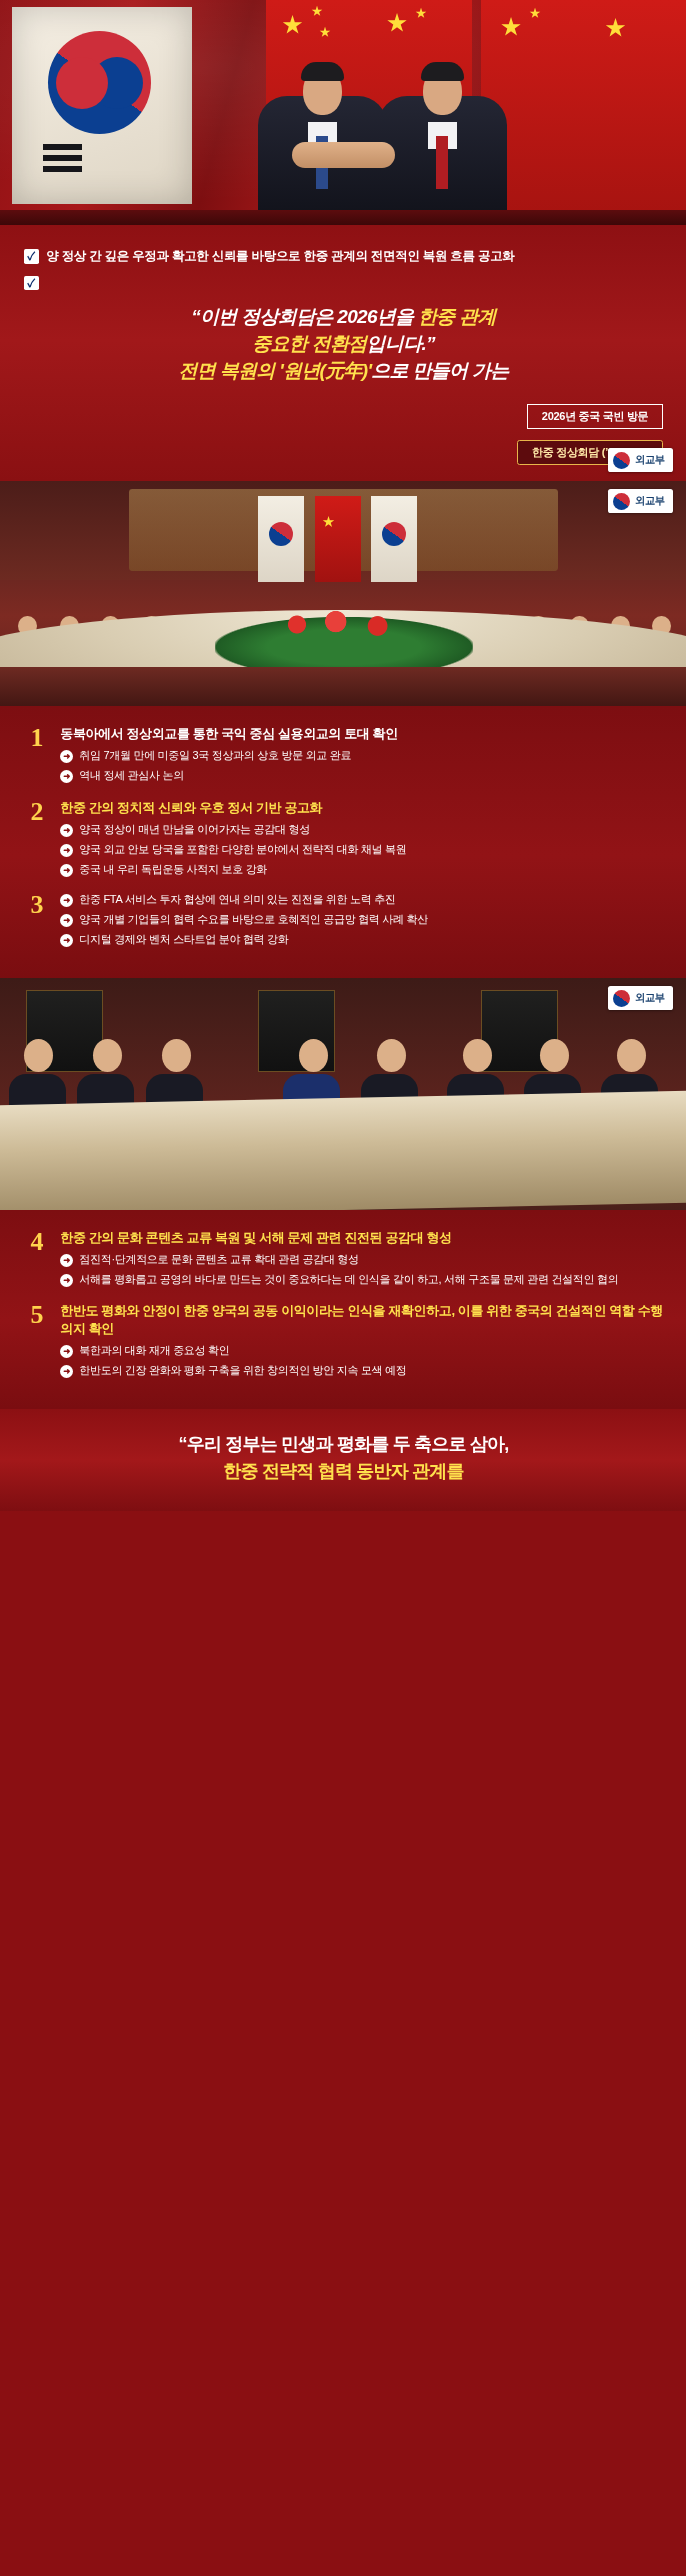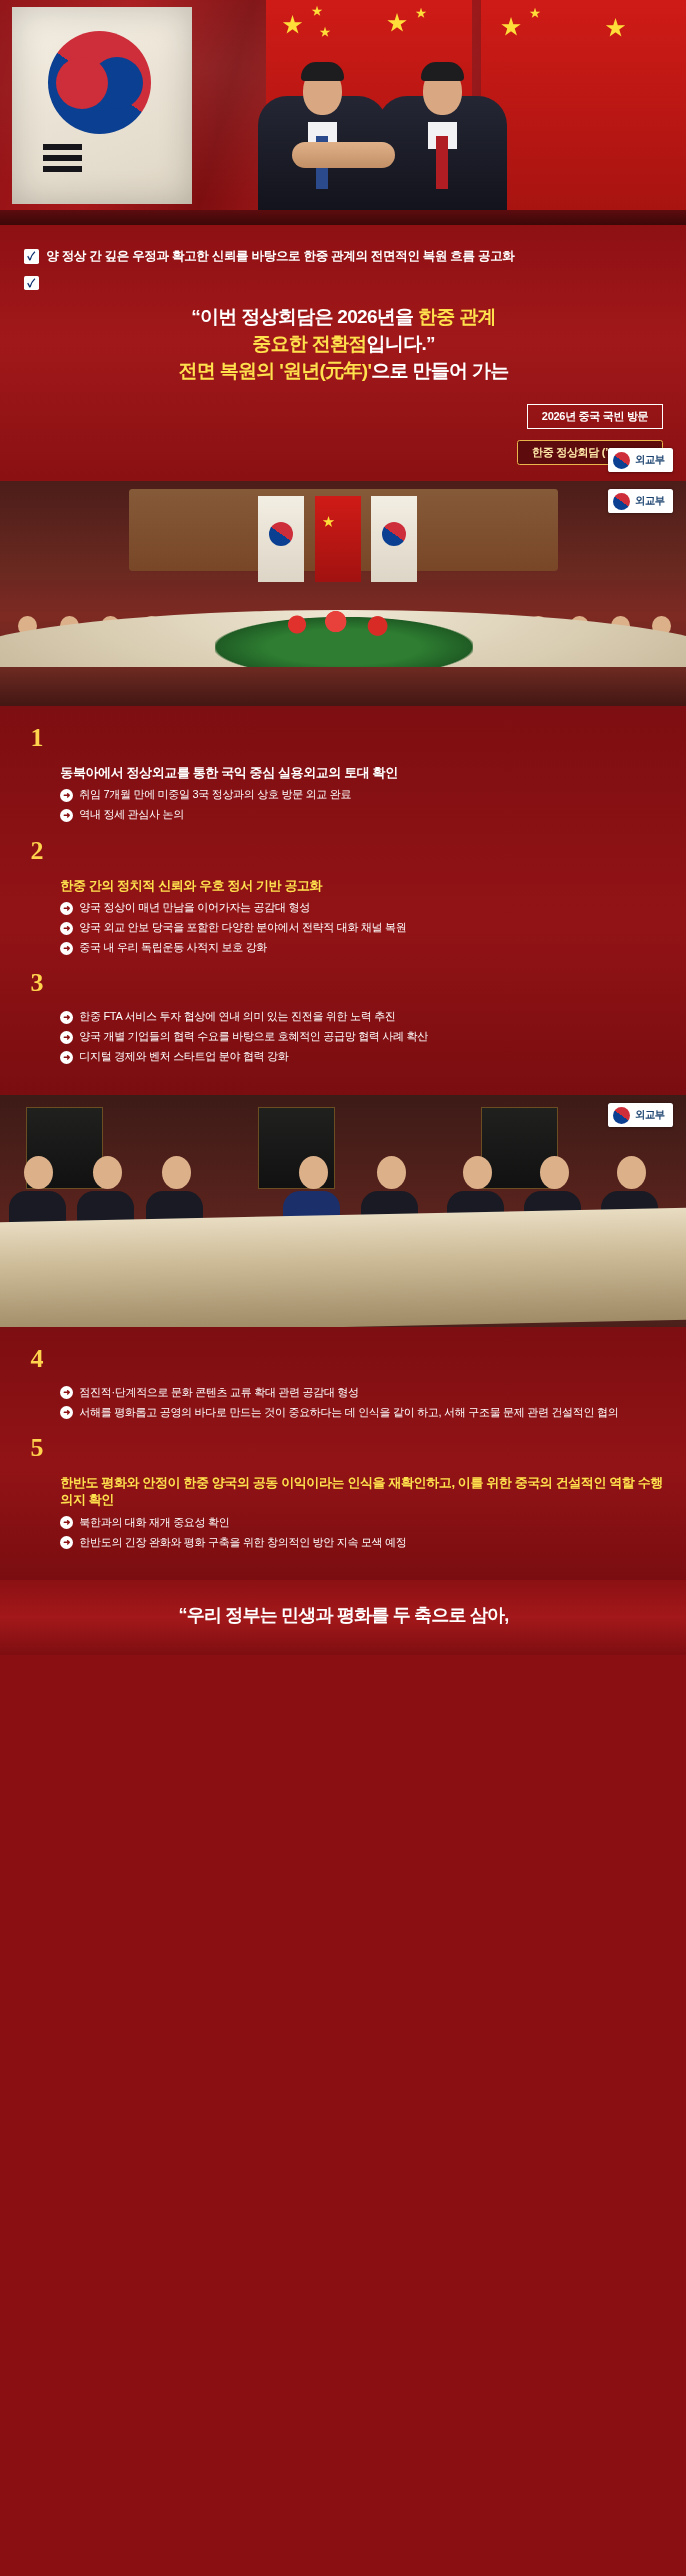--- a/index.html
+++ b/index.html
@@ -115,41 +115,41 @@
 
   .check-list { margin: 3.4px 0 12px; }
   .check-row { display: flex; gap: 7.7px; align-items: flex-start; margin-bottom: 8.6px; }
   .cbox {
     flex: 0 0 auto; width: 14.6px; height: 14.6px; margin-top: 1.7px;
     background: #ffffff; border-radius: 1.7px; color: #0a2a6b;
     font-size: 11px; line-height: 14.6px; text-align: center; font-weight: bold;
   }
   .check-text { color: #ffffff; font-size: 12.5px; line-height: 1.45; font-weight: bold; letter-spacing: -0.3px; }
 
-  .quote-box { text-align: center; margin: 13.7px 0 8.6px; }
+  .quote-box { text-align: center; margin: 13.7px 0 8.6px; font-style: italic; }
   .quote-line { color: #ffffff; font-size: 18px; font-weight: bold; line-height: 1.42; letter-spacing: -0.7px; }
   .quote-line .hl { color: #ffe14d; }
   .quote-line.big { font-size: 19px; }
 
   .tag {
     display: inline-block; margin: 10.3px auto 0; padding: 4.3px 13.7px;
     border: 1.3px solid #ffffff; color: #ffffff; font-size: 11px; font-weight: bold;
     letter-spacing: -0.3px;
   }
   .tag.fill { background: #5d0b0d; border-color: #e8b64b; color: #ffe9a8; border-radius: 2.6px; }
   .center { text-align: right; }
 
   
   .num-item { display: flex; gap: 10.3px; margin-bottom: 10.3px; }
   .num {
     flex: 0 0 auto; width: 26px; text-align: center;
     color: #ffd34d; font-size: 26px; font-weight: bold; line-height: 1;
     font-family: "Liberation Serif", serif;
   }
-  .num-body { flex: 1 1 auto; margin-top: 39px; }
+  .num-body { flex: 1 1 auto; }
   .num-title { color: #ffe14d; font-size: 13px; font-weight: bold; line-height: 1.35; letter-spacing: -0.4px; margin-bottom: 6px; }
   .num-title.white { color: #ffffff; }
   .sub-row { display: flex; gap: 6px; align-items: flex-start; margin-bottom: 4.3px; }
   .arrow {
     flex: 0 0 auto; width: 13px; height: 13px; margin-top: 1.7px; border-radius: 50%;
     background: #ffffff; color: #8a1012; font-size: 8.6px; line-height: 13px; text-align: center; font-weight: bold;
   }
   .sub-text { color: #ffffff; font-size: 11px; line-height: 1.42; letter-spacing: -0.3px; }
 
   
@@ -418,20 +418,21 @@
     <div class="mofa" style="top:8.6px;">
       <span class="mofa-mark"></span>
       <span class="mofa-text">외교부</span>
     </div>
   </div>
 
   <div class="sec dark">
     <div class="num-item">
       <div class="num">4</div>
       <div class="num-body">
+        <div class="num-title">한중 간의 문화 콘텐츠 교류 복원 및 서해 문제 관련 진전된 공감대 형성</div>
         <div class="sub-row">
           <span class="arrow">➜</span>
           <span class="sub-text">점진적·단계적으로 문화 콘텐츠 교류 확대 관련 공감대 형성</span>
         </div>
         <div class="sub-row">
           <span class="arrow">➜</span>
           <span class="sub-text">서해를 평화롭고 공영의 바다로 만드는 것이 중요하다는 데 인식을 같이 하고, 서해 구조물 문제 관련 건설적인 협의</span>
         </div>
       </div>
     </div>
@@ -447,16 +448,17 @@
         <div class="sub-row">
           <span class="arrow">➜</span>
           <span class="sub-text">한반도의 긴장 완화와 평화 구축을 위한 창의적인 방안 지속 모색 예정</span>
         </div>
       </div>
     </div>
   </div>
 
   <div class="final">
     <div class="final-line">“우리 정부는 민생과 평화를 두 축으로 삼아,</div>
+    <div class="final-line"><span class="hl">한중 전략적 협력 동반자 관계를</span></div>
   </div>
 
 </div>
 
 
 </body></html>

